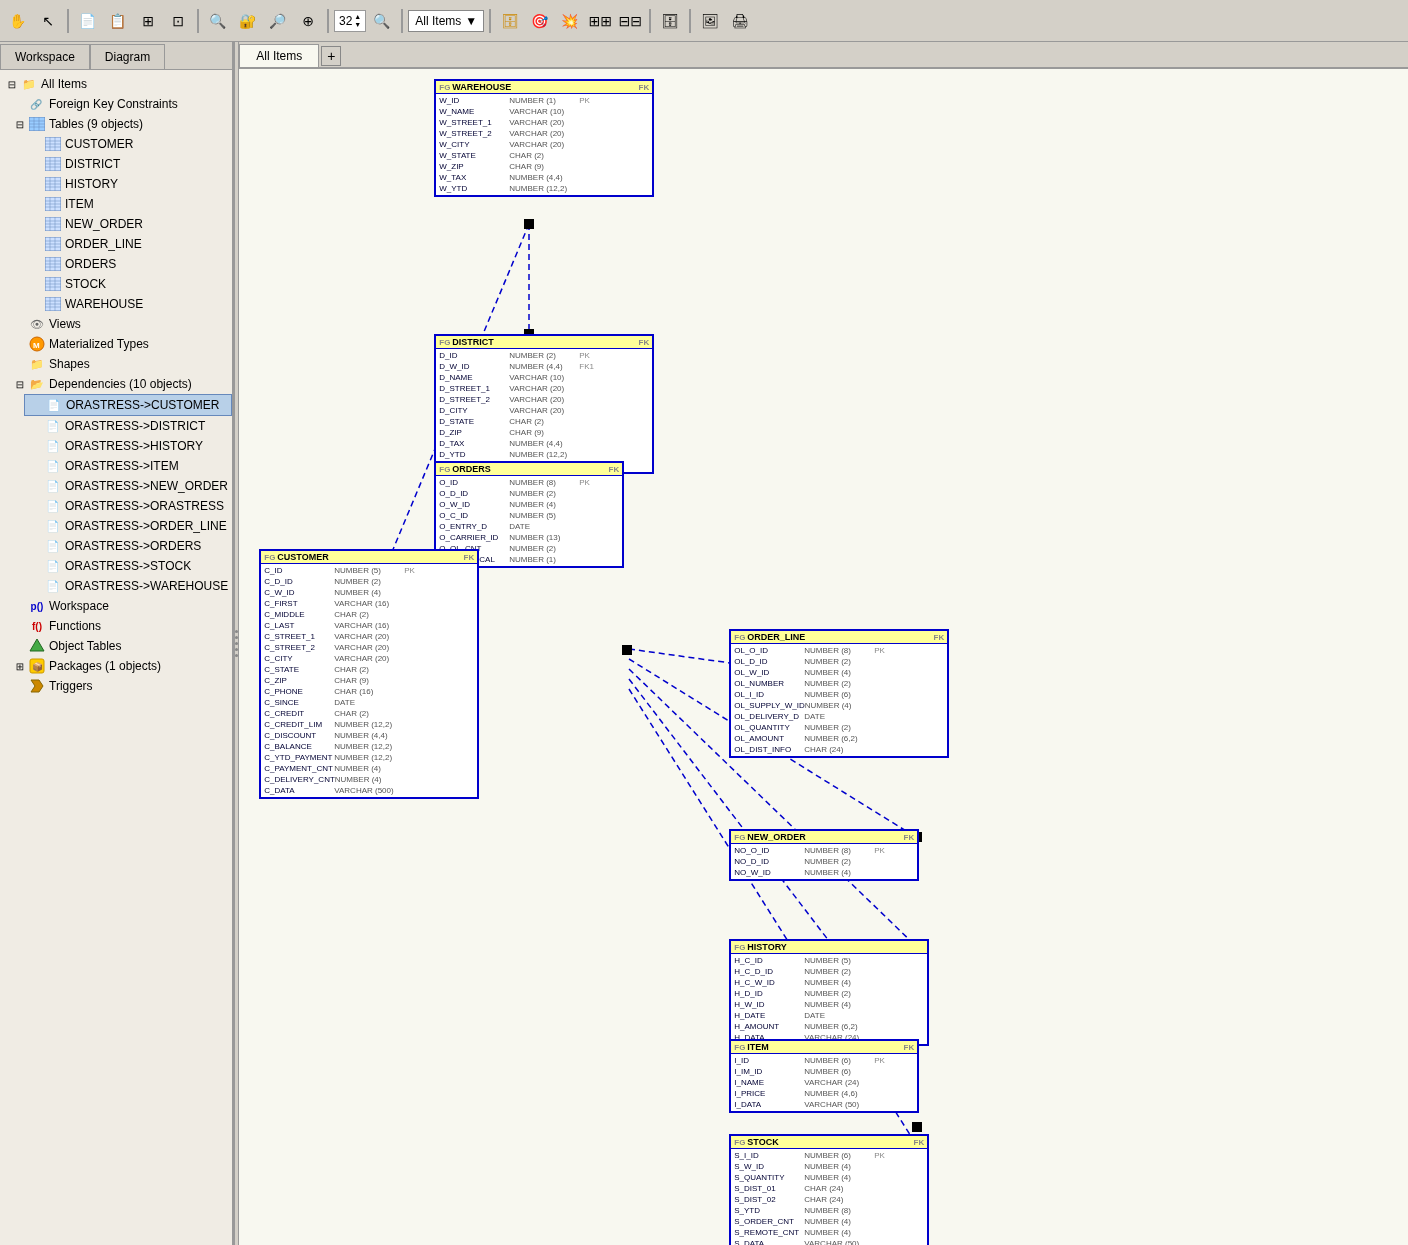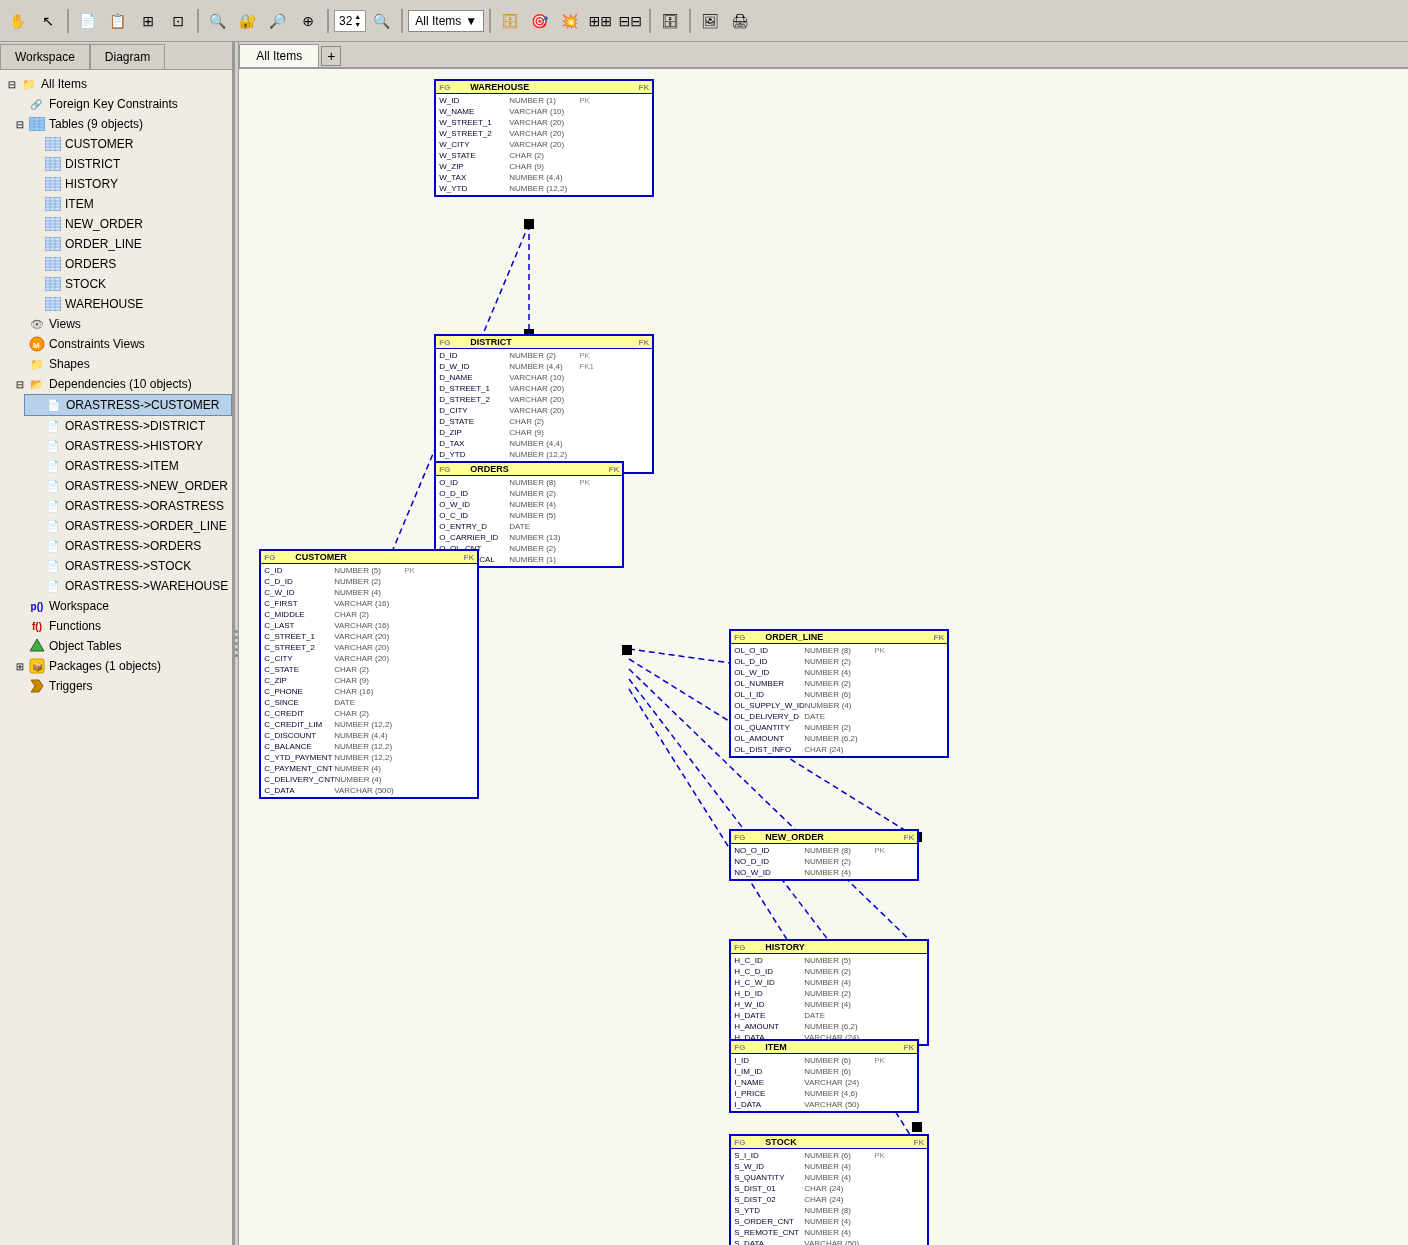--- a/index.html
+++ b/index.html
@@ -158,21 +158,21 @@
       border: 2px solid #0000cc;
       background: white;
       min-width: 180px;
     }
     .db-table-header {
       background: #ffff99;
       border-bottom: 1px solid #0000cc;
       padding: 1px 3px;
       font-size: 9px;
       font-weight: bold;
-      display: flex; align-items: center; gap: 20px;
+      display: flex; align-items: center; gap: 2px;
     }
     .db-table-body { padding: 1px; }
     .db-table-row {
       display: flex;
       font-size: 8px;
       padding: 0 2px;
       line-height: 11px;
     }
     .db-table-col1 { min-width: 70px; color: #000033; }
     .db-table-col2 { min-width: 70px; color: #555; }
@@ -404,21 +404,21 @@
       </div>
 
       <div class="tree-item indent1">
         <span class="expander" style="width:16px;"></span>
         <span class="tree-icon">
           <svg width="16" height="16" viewBox="0 0 16 16">
             <circle cx="8" cy="8" r="7" fill="#ff9900" stroke="#cc6600" stroke-width="1"></circle>
             <text x="4" y="12" font-size="8" fill="white" font-weight="bold">M</text>
           </svg>
         </span>
-        <span>Constraints Views</span>
+        <span>Materialized Types</span>
       </div>
 
       <div class="tree-item indent1">
         <span class="expander" style="width:16px;"></span>
         <span class="tree-icon" style="color:#ffaa00;">📁</span>
         <span>Shapes</span>
       </div>
 
       <div class="tree-item indent1">
         <span class="expander">⊟</span>

